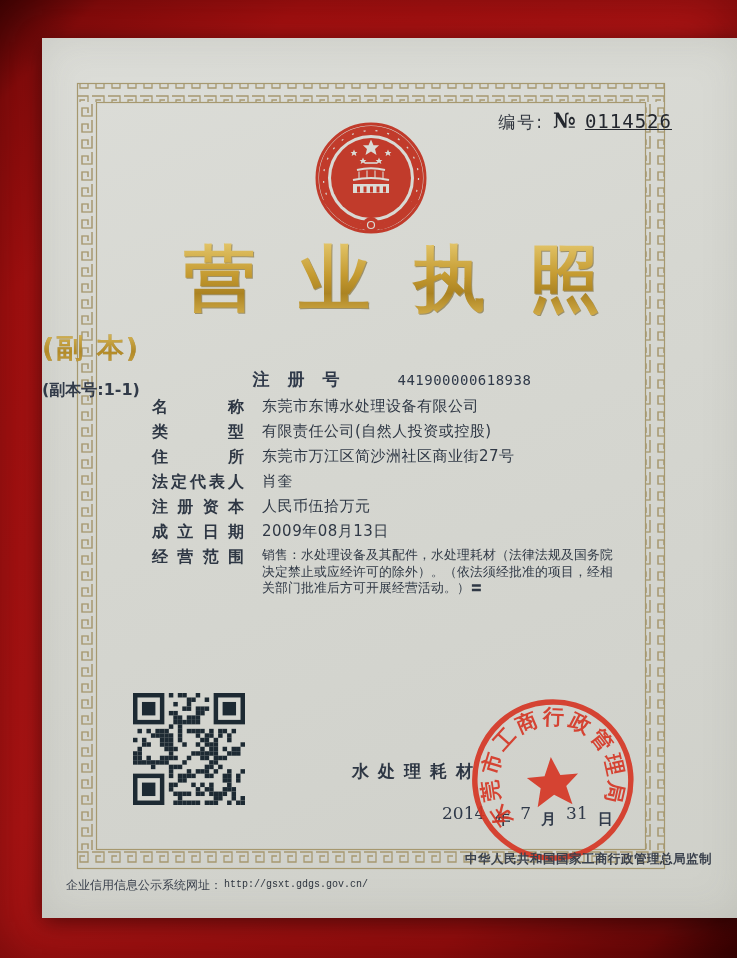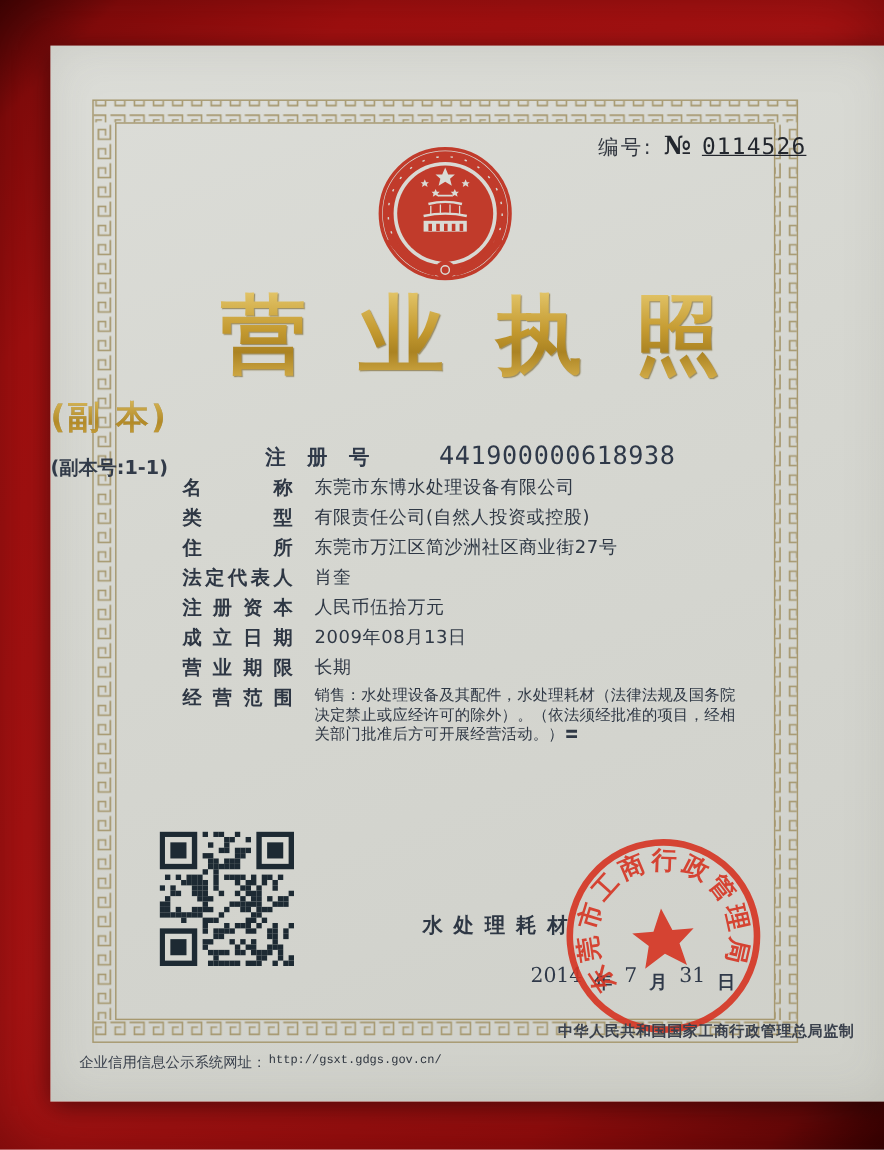--- a/index.html
+++ b/index.html
@@ -33,21 +33,21 @@
   .subtitle{position:absolute;left:0;top:292px;width:100%;display:flex;justify-content:center;align-items:baseline;gap:14px;flex-direction:column;}
   .subtitle .copy{
     font-size:27px;font-weight:700;letter-spacing:2px;
     background:linear-gradient(180deg,#dcbd5e,#b28a28 60%,#caa23e);
     -webkit-background-clip:text;background-clip:text;color:transparent;
     filter:drop-shadow(0.7px 0.8px 0 rgba(110,85,20,.5));
   }
   .subtitle .copyno{font-size:16px;color:#323b49;font-weight:600;}
   .regno{position:absolute;left:0;top:330px;width:100%;text-align:center;color:#2f3949;}
   .regno .lab{font-size:17px;font-weight:700;letter-spacing:6px;margin-right:8px;}
-  .regno .val{font-family:"DejaVu Sans Mono","Liberation Mono",monospace;font-size:21px;letter-spacing:0.5px;margin-left:44px;}
+  .regno .val{font-family:"DejaVu Sans Mono","Liberation Mono",monospace;font-size:14px;letter-spacing:0.5px;margin-left:44px;}
   
   .fields{position:absolute;left:110px;top:359px;width:480px;color:#2f3845;}
   .frow{display:flex;align-items:flex-start;margin-bottom:6px;}
   .flabel{
     flex:0 0 92px;font-size:16px;font-weight:700;letter-spacing:0;
     text-align:justify;text-align-last:justify;line-height:19px;color:#2e3744;
   }
   .fvalue{margin-left:18px;font-size:15px;line-height:19px;letter-spacing:0.5px;}
   .frow.scope .fvalue{font-size:12.8px;line-height:16.5px;width:356px;letter-spacing:0.2px;}
   
@@ -163,24 +163,20 @@
       <span class="flabel">法定代表人</span>
       <span class="fvalue">肖奎</span>
     </div>
     <div class="frow">
       <span class="flabel">注册资本</span>
       <span class="fvalue">人民币伍拾万元</span>
     </div>
     <div class="frow">
       <span class="flabel">成立日期</span>
       <span class="fvalue">2009年08月13日</span>
-    </div>
-    <div class="frow">
-      <span class="flabel">营业期限</span>
-      <span class="fvalue">长期</span>
     </div>
     <div class="frow scope">
       <span class="flabel">经营范围</span>
       <span class="fvalue">销售：水处理设备及其配件，水处理耗材（法律法规及国务院决定禁止或应经许可的除外）。（依法须经批准的项目，经相关部门批准后方可开展经营活动。）〓</span>
     </div>
   </div>
 
   <div class="qr">
     <svg width="112" height="112" viewBox="0 0 100 100" aria-hidden="true">
       <g fill="#1d2a33">

